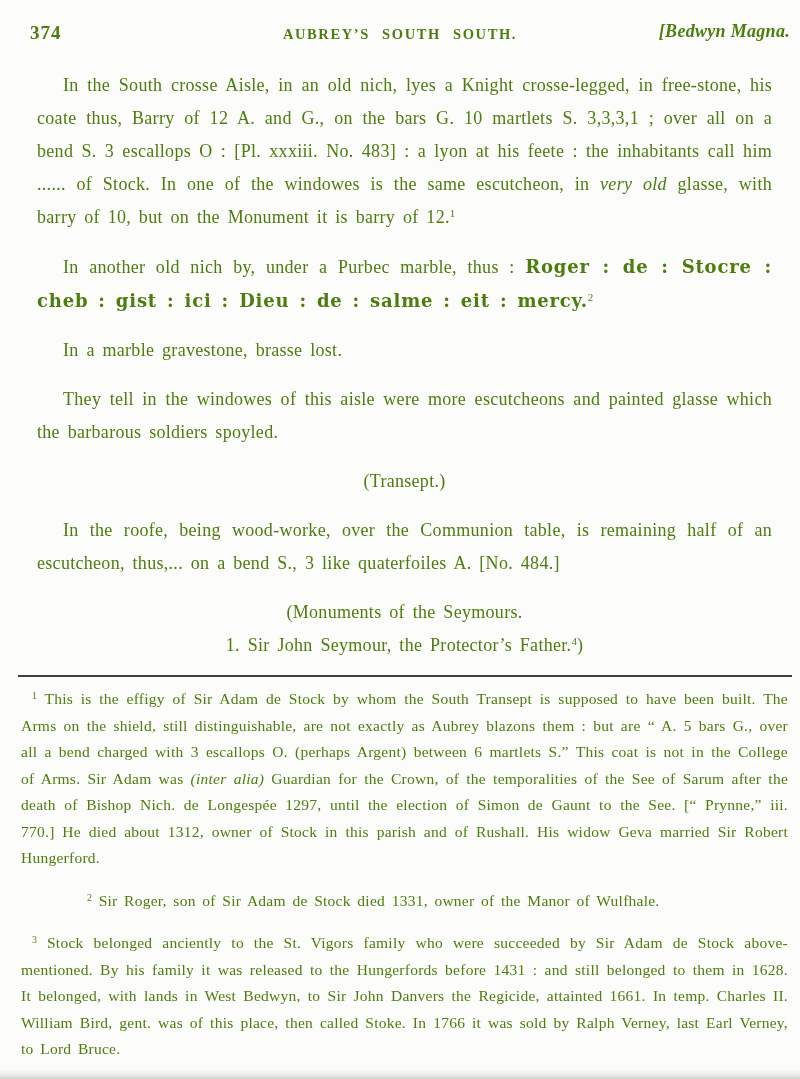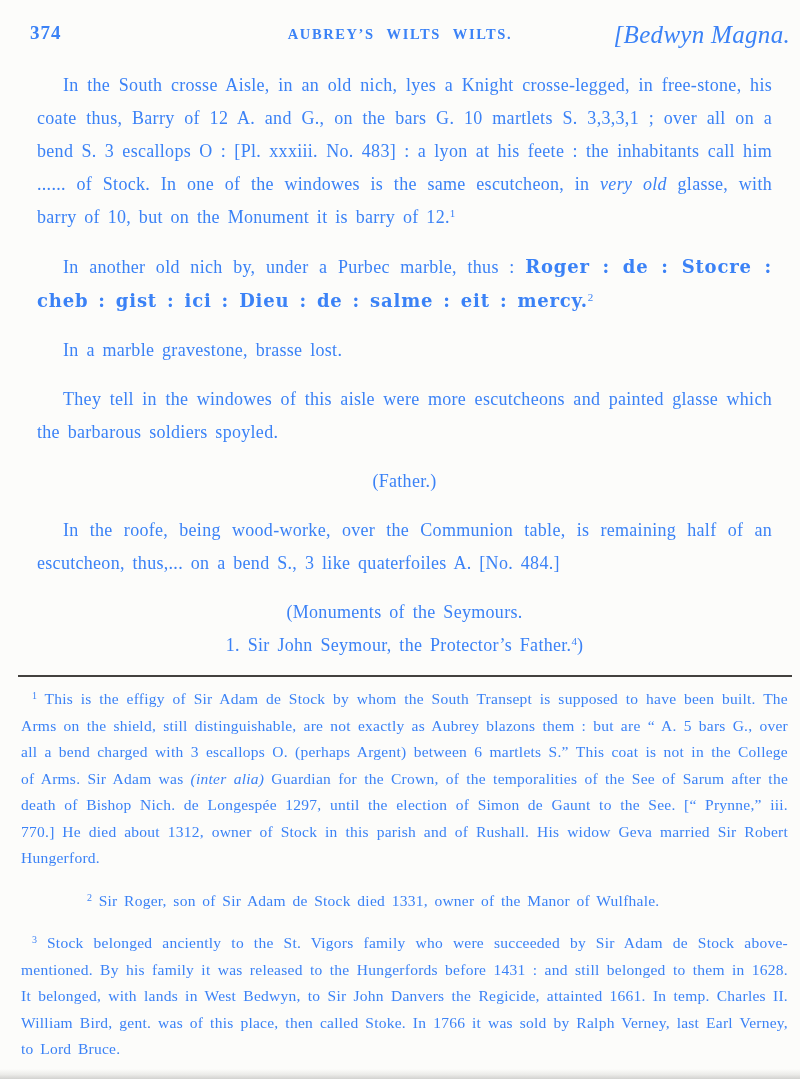--- a/index.html
+++ b/index.html
@@ -1,21 +1,21 @@
 <!DOCTYPE html>
 <html><head>
 <meta charset="utf-8">
 <style>
   html,body{margin:0;padding:0;background:#e9e7e2;}
   .page{
     position:relative;
     width:800px;height:1079px;
     margin:0 auto;
     background:#fcfcfa;
-    color:#3b82f6;
+    color:#4d7c0f;
     font-family:"Liberation Serif","DejaVu Serif",serif;
     overflow:hidden;
   }
   
   .runhead{
     position:relative;
     padding:22px 10px 0 30px;
     height:26px;
   }
   .pagenum{
@@ -23,21 +23,21 @@
     font-size:19px;font-weight:bold;letter-spacing:1px;
   }
   .runtitle{
     position:absolute;left:0;right:0;top:26px;
     text-align:center;
     font-size:14.5px;font-weight:bold;
     letter-spacing:1.6px;word-spacing:7px;
   }
   .secmark{
     position:absolute;right:10px;top:21px;
-    font-style:italic;font-size:25px;letter-spacing:0.3px;
+    font-style:italic;font-size:18px;letter-spacing:0.3px;font-weight:bold;
   }
   
   .bodyblock{
     margin:21px 12px 0 21px;
     font-size:18px;
     line-height:33px;
     text-align:justify;
     word-spacing:3px;
     letter-spacing:0.3px;
   }
@@ -84,36 +84,36 @@
     background:linear-gradient(to bottom, rgba(90,88,84,0) 0%, rgba(90,88,84,0.10) 55%, rgba(60,58,55,0.22) 100%);
   }
 </style>
 </head>
 <body>
 
 <div class="page">
 
   <div class="runhead">
     <span class="pagenum">374</span>
-    <span class="runtitle">AUBREY’S WILTS WILTS.</span>
+    <span class="runtitle">AUBREY’S SOUTH SOUTH.</span>
     <span class="secmark">[Bedwyn Magna.</span>
   </div>
 
   <div class="bodyblock">
 
     <p><span>In the South crosse Aisle, in an old nich, lyes a Knight crosse-legged, in free-stone, his coate thus, Barry of 12 A. and G., on the bars G. 10 martlets S. 3,3,3,1 ; over all on a bend S. 3 escallops O : [Pl. xxxiii. No. 483] : a lyon at his feete : the inhabitants call him ...... of Stock.  In one of the windowes is the same escutcheon, in </span><span class="ital">very old</span><span> glasse, with barry of 10, but on the Monument it is barry of 12.</span><sup class="fnref">1</sup></p>
 
     <p><span>In another old nich by, under a Purbec marble, thus :  </span><span class="blackletter">Roger : de : Stocre : cheb : gist : ici : Dieu : de : salme : eit : mercy.</span><sup class="fnref">2</sup></p>
 
 
     <p><span>In a marble gravestone, brasse lost.</span></p>
 
     <p><span>They tell in the windowes of this aisle were more escutcheons and painted glasse which the barbarous soldiers spoyled.</span></p>
 
-    <p class="heading-center first"><span>(Father.)</span></p>
+    <p class="heading-center first"><span>(Transept.)</span></p>
 
     <p><span>In the roofe, being wood-worke, over the Communion table, is remaining half of an escutcheon, thus,... on a bend S., 3 like quaterfoiles A.   [No. 484.]</span></p>
 
     <p class="heading-center"><span>(Monuments of the Seymours.</span></p>
 
     <p class="heading-center" style="margin-top:0 !important;"><span>1.  Sir John Seymour, the Protector’s Father.</span><sup class="fnref">4</sup><span>)</span></p>
 
   </div>
 
   <hr class="fnrule">

